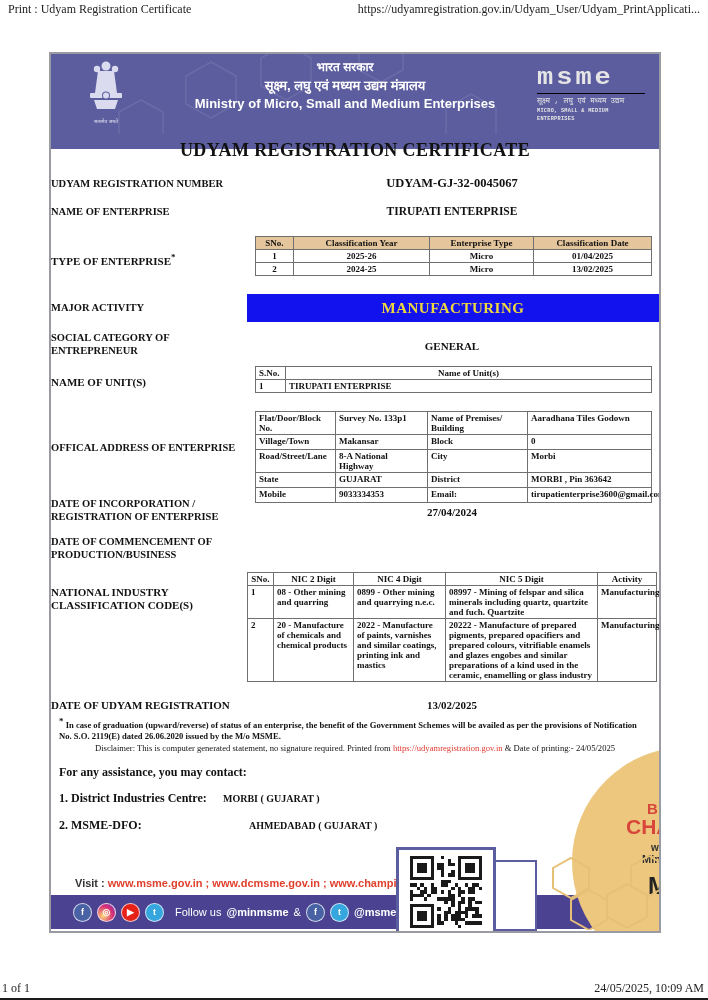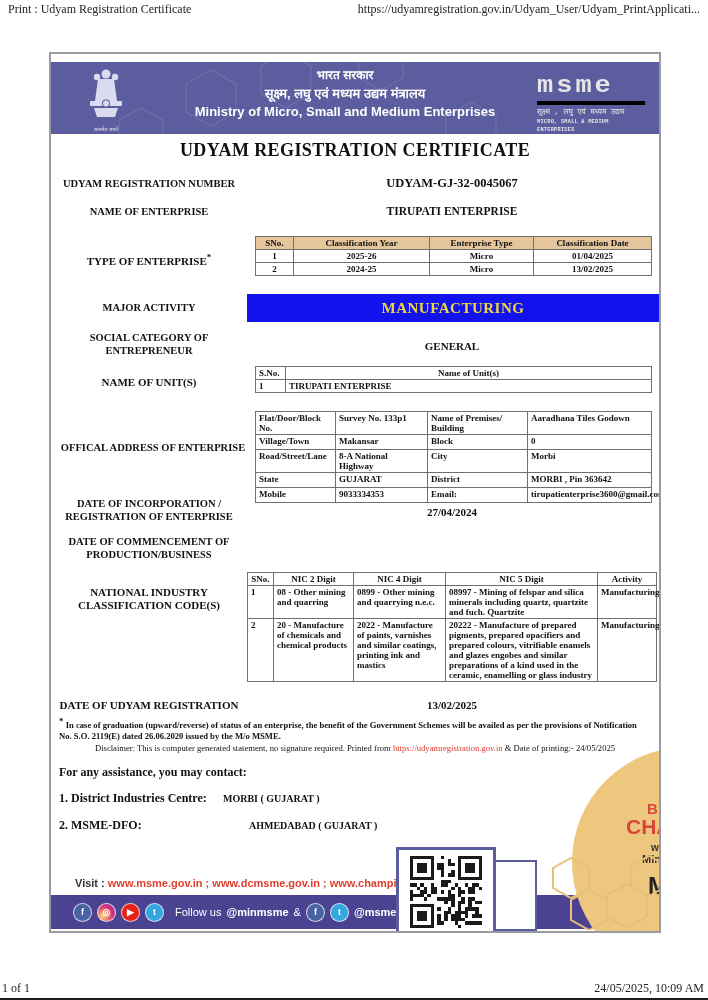--- a/index.html
+++ b/index.html
@@ -11,40 +11,40 @@
              font-size:12px;color:#222;}
   .print-bottom{position:absolute;bottom:4px;left:2px;right:4px;display:flex;justify-content:space-between;
              font-size:12px;color:#222;}
   .page-edge{position:absolute;left:0;right:0;bottom:0;height:2px;background:#1b1b1b;}
 
   
   .cert{position:absolute;left:49px;top:52px;width:608px;height:877px;background:#fff;
         border:2px solid #9a9aa2;overflow:hidden;}
 
   
-  .cert-head{position:absolute;top:8px;left:0;right:0;height:72px;background:#5c5d9f;overflow:hidden;}
+  .cert-head{position:absolute;top:0;left:0;right:0;height:95px;background:#5c5d9f;overflow:hidden;}
   .hexes{position:absolute;inset:0;}
   .emblem{position:absolute;left:30px;top:5px;width:50px;height:70px;text-align:center;}
   .emblem-caption{font-size:5px;color:#e6e6f4;line-height:6px;}
   .head-center{position:absolute;left:120px;right:140px;top:5px;text-align:center;color:#fff;
                font-family:"Liberation Sans",sans-serif;font-weight:bold;}
   .hc1{font-size:12px;line-height:17px;}
   .hc2{font-size:13px;line-height:17px;}
   .hc3{font-size:13px;line-height:19px;}
   .hc4{font-size:13px;line-height:18px;}
   .msme-logo{position:absolute;right:14px;top:10px;width:108px;color:#e5e5e5;
              font-family:Liberation Mono, monospace;}
   .msme-word{font-size:27px;font-weight:800;letter-spacing:3px;line-height:28px;transform:scaleY(.92);}
-  .msme-hindi{font-size:7.5px;line-height:11px;border-top:4px solid #000000;margin-top:1px;padding-top:2px;}
+  .msme-hindi{font-size:7.5px;line-height:11px;border-top:1px solid #000000;margin-top:1px;padding-top:2px;}
   .msme-eng{font-size:5.2px;font-weight:bold;line-height:8px;letter-spacing:.3px;}
 
   
   .cert-title{position:absolute;top:86px;left:0;right:0;text-align:center;font-size:18px;
               font-weight:bold;letter-spacing:.4px;}
-  .flabel{position:absolute;left:0;width:196px;text-align:center;font-weight:bold;font-size:10.5px;line-height:12.5px;}
+  .flabel{position:absolute;left:0;width:196px;text-align:left;font-weight:bold;font-size:10.5px;line-height:12.5px;}
   .fvalue{position:absolute;left:196px;width:410px;text-align:center;font-weight:bold;font-size:12px;}
   .sup{font-size:9px;vertical-align:super;}
 
   
   table{border-collapse:collapse;table-layout:fixed;font-size:9px;font-weight:bold;
         font-family:"Liberation Serif",serif;}
   td,th{border:1px solid #6f6f6f;padding:1px 3px;vertical-align:top;}
   .t-type{position:absolute;left:204px;top:182px;width:397px;}
   .t-type th{background:#e5c69c;text-align:center;}
   .t-type td{text-align:center;}

